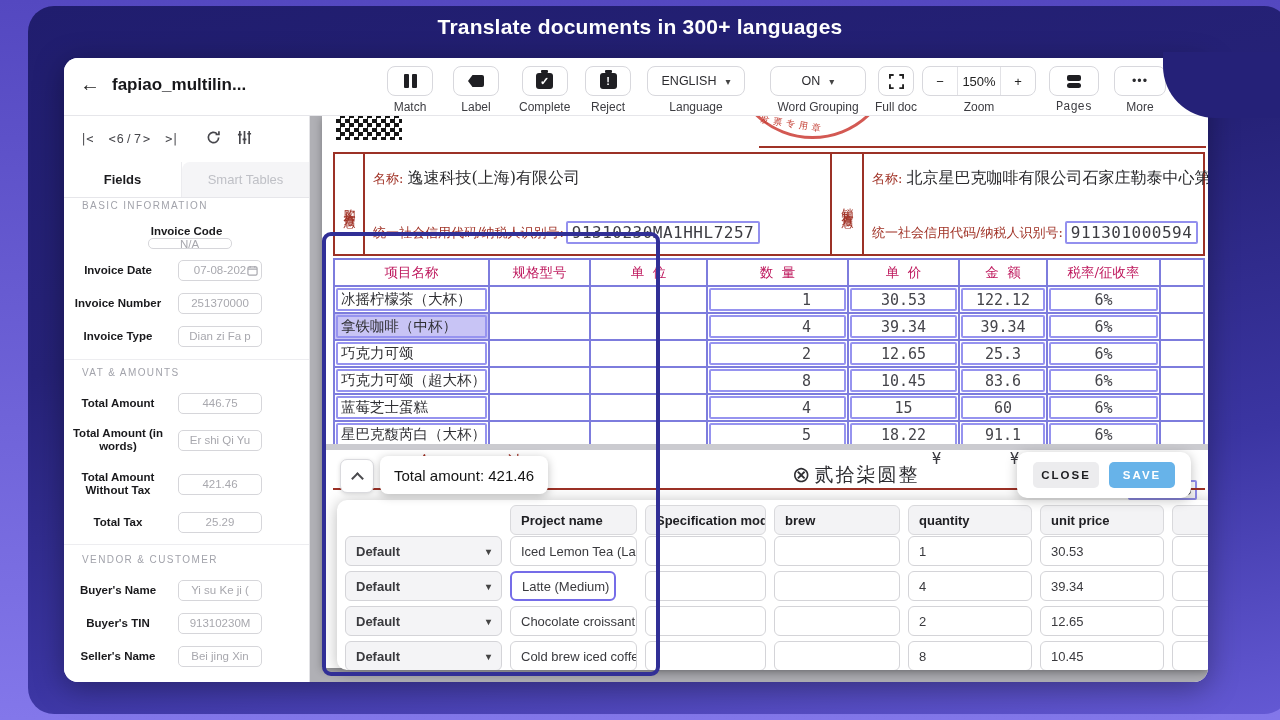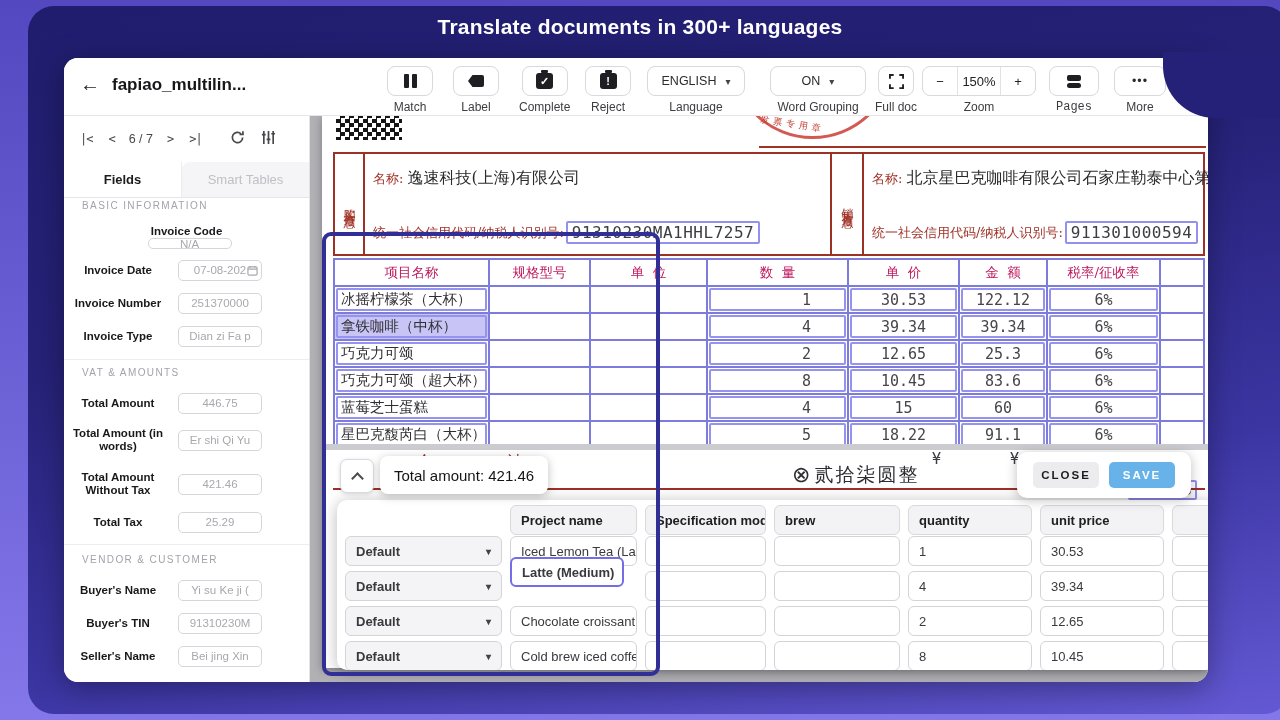--- a/index.html
+++ b/index.html
@@ -52,21 +52,21 @@
   .i-pages i { width:14px; height:6px; background:#1f1f23; border-radius:2px; }
   .i-pages i:last-child { height:5px; border-radius:3px; }
   .i-circle { width:15px; height:15px; border:2px solid #1f1f23; border-radius:50%; }
 
   
   .sidebar { position:absolute; left:0; top:58px; width:246px; height:566px; background:#fff;
     border-right:1px solid #e3e3e6; z-index:10; }
   .pag { position:absolute; left:0; top:10px; width:100%; height:26px; display:flex;
     align-items:center; padding-left:16px; font-size:13px; color:#47474c; }
   .pag .pbtn { cursor:pointer; font-family:"DejaVu Sans Mono",monospace; font-size:12px; letter-spacing:-1px; }
-  .pag .pnum { margin:0 14px; font-size:12.5px; }
+  .pag .pnum { margin:0 2px; font-size:12.5px; }
   .tabs { position:absolute; left:0; top:46px; width:100%; height:36px; display:flex;
     border-bottom:1px solid #e6e6ea; }
   .tab-active { width:118px; background:#fff; display:flex; align-items:center; justify-content:center;
     font-size:13px; font-weight:bold; color:#1c1c1f; border-right:1px solid #ececef; }
   .tab-inactive { flex:1; background:#f5f5f7; display:flex; align-items:center; justify-content:center;
     font-size:13px; color:#bfc0c6; border-top-left-radius:8px; }
   .sec { position:absolute; left:18px; font-size:10px; letter-spacing:1.4px; color:#a2a3ab; }
   .frow { position:absolute; left:0; width:100%; display:flex; align-items:center; height:24px; }
   .frow.tall { height:32px; }
   .flabel { width:108px; text-align:center; font-size:11.5px; font-weight:bold; color:#19191c; line-height:13px; }
@@ -568,21 +568,21 @@
         <div class="pcell" style="left:308px;top:36px;width:121px;"></div>
         <div class="pcell" style="left:437px;top:36px;width:126px;"></div>
         <div class="pcell" style="left:571px;top:36px;width:124px;">1</div>
         <div class="pcell" style="left:703px;top:36px;width:124px;">30.53</div>
         <div class="pcell" style="left:835px;top:36px;width:55px;"></div>
 
         <div class="pcell drop" style="left:8px;top:71px;width:157px;">
           <span>Default</span>
           <span class="caret">▾</span>
         </div>
-        <div class="pcell focus" style="left:173px;top:57px;width:114px;font-weight:bold;">Latte (Medium)</div>
+        <div class="pcell focus" style="left:173px;top:71px;width:106px;">Latte (Medium)</div>
         <div class="pcell" style="left:308px;top:71px;width:121px;"></div>
         <div class="pcell" style="left:437px;top:71px;width:126px;"></div>
         <div class="pcell" style="left:571px;top:71px;width:124px;">4</div>
         <div class="pcell" style="left:703px;top:71px;width:124px;">39.34</div>
         <div class="pcell" style="left:835px;top:71px;width:55px;"></div>
 
         <div class="pcell drop" style="left:8px;top:106px;width:157px;">
           <span>Default</span>
           <span class="caret">▾</span>
         </div>

